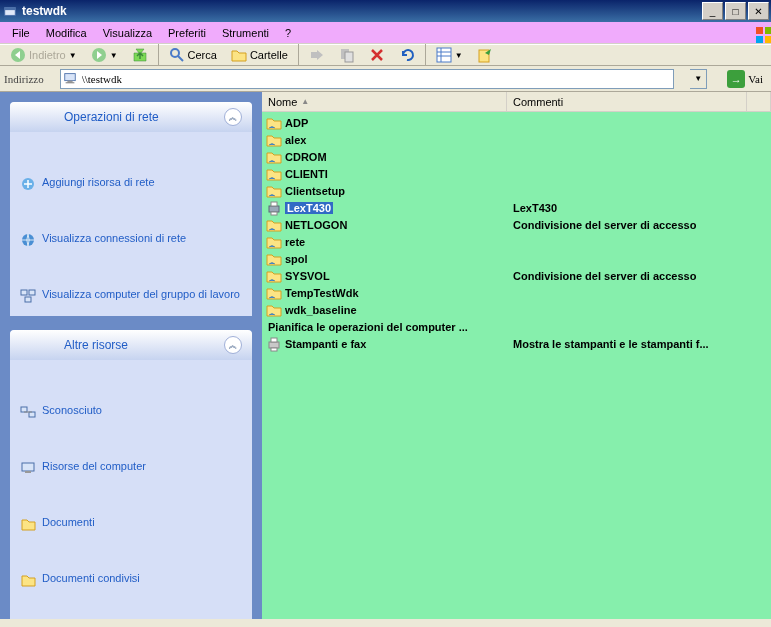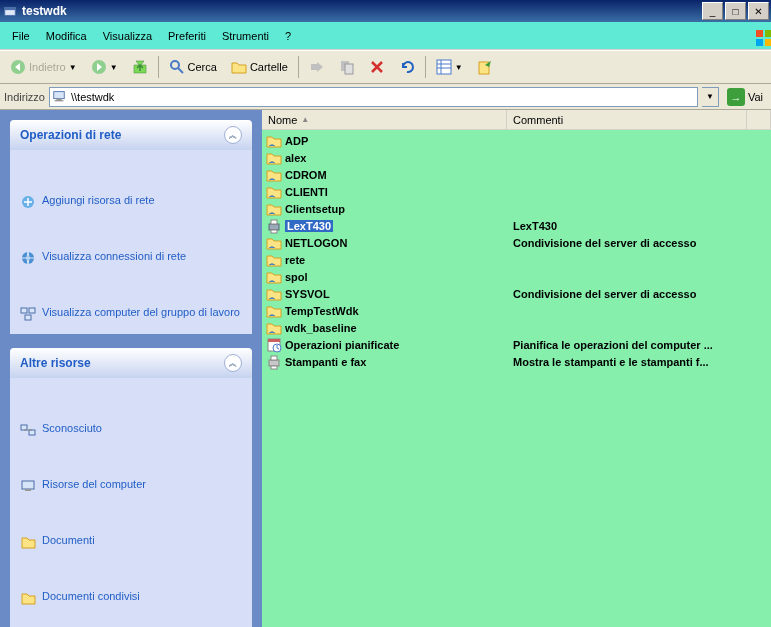--- a/index.html
+++ b/index.html
@@ -4,46 +4,46 @@
 <style>
 * { box-sizing: border-box; margin: 0; padding: 0; }
 body { font-family: Tahoma, sans-serif; font-size: 11px; background: #ece9d8; width: 771px; height: 627px; overflow: hidden; }
 
 .titlebar { background: linear-gradient(#0a246a, #3a6ea5); height: 22px; display: flex; align-items: center; padding: 0 2px; color: white; }
 .titlebar .icon { width: 16px; height: 16px; margin-right: 4px; display: inline-flex; align-items: center; justify-content: center; }
 .titlebar .title { flex: 1; font-weight: bold; font-size: 12px; }
 .titlebar .btns { display: flex; gap: 2px; }
 .titlebar .btn { width: 21px; height: 18px; background: #d4d0c8; border: 1px solid #808080; border-top-color: #fff; border-left-color: #fff; color: #000; display: flex; align-items: center; justify-content: center; font-family: Arial; font-size: 10px; cursor: pointer; }
 
-.menubar { background: #5eead4; height: 28px; display: flex; align-items: center; padding: 0 4px; border-bottom: 1px solid #d4d0c8; }
+.menubar { background: #f0abfc; height: 22px; display: flex; align-items: center; padding: 0 4px; border-bottom: 1px solid #d4d0c8; }
 .menubar span { padding: 3px 8px; cursor: pointer; }
 .menubar .logo { margin-left: auto; width: 20px; height: 20px; }
 
-.toolbar { background: #ece9d8; height: 34px; display: flex; align-items: center; padding: 0 4px; border-top: 1px solid #fff; border-bottom: 1px solid #aca899; gap: 2px; }
+.toolbar { background: #ece9d8; height: 22px; display: flex; align-items: center; padding: 0 4px; border-top: 1px solid #fff; border-bottom: 1px solid #aca899; gap: 2px; }
 .tbtn { display: flex; align-items: center; gap: 3px; padding: 3px 5px; cursor: pointer; border: 1px solid transparent; }
 .tbtn.disabled { color: #aca899; }
 .tsep { width: 1px; height: 22px; background: #aca899; margin: 0 2px; }
 .tic { width: 16px; height: 16px; display: inline-flex; align-items: center; justify-content: center; }
 .drop { font-size: 8px; color: #000; }
 
-.addrbar { background: #ece9d8; height: 26px; display: flex; align-items: center; padding: 0 4px; border-bottom: 1px solid #aca899; gap: 4px; }
+.addrbar { background: #ece9d8; height: 26px; display: flex; align-items: center; padding: 0 4px; border-bottom: 1px solid #aca899; gap: 16px; font-family: Liberation Serif, serif; }
 .addrbar .lbl { color: #444; }
 .addrbar .input { flex: 1; background: white; border: 1px solid #7f9db9; height: 20px; display: flex; align-items: center; padding: 0 2px; }
 .addrbar .input .icn { width: 16px; height: 16px; margin-right: 3px; }
 .addrbar .input input { border: none; outline: none; flex: 1; font: inherit; }
 .addrbar .ddrop { width: 17px; height: 20px; background: #ece9d8; border: 1px solid #7f9db9; border-left: none; display: flex; align-items: center; justify-content: center; font-size: 8px; }
 .gobtn { display: flex; align-items: center; gap: 3px; padding: 2px 4px; cursor: pointer; }
 .goicn { width: 18px; height: 18px; background: #3c9f3c; border-radius: 3px; display: flex; align-items: center; justify-content: center; color: white; font-weight: bold; }
 
 .content { display: flex; height: 527px; background: white; }
 
 .sidebar { width: 262px; background: #6b8bc6; padding: 10px; overflow: hidden; }
 .panel { background: #d6dff7; border-radius: 4px 4px 0 0; margin-bottom: 14px; overflow: hidden; }
 .panel-hdr { background: linear-gradient(#fff, #c6d3f0); padding: 6px 10px; display: flex; align-items: center; cursor: pointer; border-radius: 4px 4px 0 0; }
-.panel-hdr .ttl { flex: 1; font-weight: bold; color: #215dc6; font-size: 12px; }
+.panel-hdr .ttl { flex: 1; font-weight: normal; color: #215dc6; font-size: 12px; margin-left: 44px; }
 .panel-hdr .chev { width: 18px; height: 18px; border: 1px solid #a0b0d8; border-radius: 50%; background: #fff; display: flex; align-items: center; justify-content: center; color: #46628c; font-size: 9px; }
 .panel-body { padding: 8px 10px; }
 .panel-item { display: flex; align-items: flex-start; gap: 6px; padding: 4px 0; cursor: pointer; color: #215dc6; margin-top: 32px; }
 .pic { width: 16px; height: 16px; flex-shrink: 0; display: inline-flex; align-items: center; justify-content: center; }
 
 .listview { flex: 1; background: #86efac; display: flex; flex-direction: column; }
 .cols { display: flex; background: #ece9d8; border-bottom: 1px solid #d4d0c8; height: 20px; }
 .col { border-right: 1px solid #d4d0c8; padding: 2px 6px; display: flex; align-items: center; gap: 4px; cursor: pointer; }
 .col.nome { width: 245px; }
 .col.comm { flex: 1; }
@@ -464,32 +464,20 @@
               <svg width="16" height="16" viewBox="0 0 16 16">
                 <path d="M1 4 h5 l2 2 h7 v8 h-14 z" fill="#fce484" stroke="#d4a020"></path>
                 <path d="M3 13 q3 -3 6 0" fill="#4a8fd4" stroke="#2060a0" stroke-width="0.5"></path>
               </svg>
             </span>
             <span class="name">wdk_baseline</span>
           </div>
           <div class="c2"></div>
         </div>
         <div class="row">
-          <div class="c1">
-            <span class="ficn">
-              <svg width="16" height="16" viewBox="0 0 16 16">
-                <rect x="2" y="2" width="12" height="12" fill="#fff" stroke="#888"></rect>
-                <rect x="2" y="2" width="12" height="3" fill="#c86060"></rect>
-                <circle cx="11" cy="11" r="4" fill="#fff" stroke="#4a7ac8"></circle>
-                <line x1="11" y1="8" x2="11" y2="11" stroke="#4a7ac8"></line>
-                <line x1="11" y1="11" x2="13" y2="12" stroke="#4a7ac8"></line>
-              </svg>
-            </span>
-            <span class="name">Operazioni pianificate</span>
-          </div>
           <div class="c2">Pianifica le operazioni del computer ...</div>
         </div>
         <div class="row">
           <div class="c1">
             <span class="ficn">
               <svg width="16" height="16" viewBox="0 0 16 16">
                 <rect x="3" y="6" width="10" height="6" fill="#c8c8c8" stroke="#888"></rect>
                 <rect x="5" y="2" width="6" height="4" fill="#fff" stroke="#888"></rect>
                 <rect x="5" y="12" width="6" height="3" fill="#fff" stroke="#888"></rect>
               </svg>

